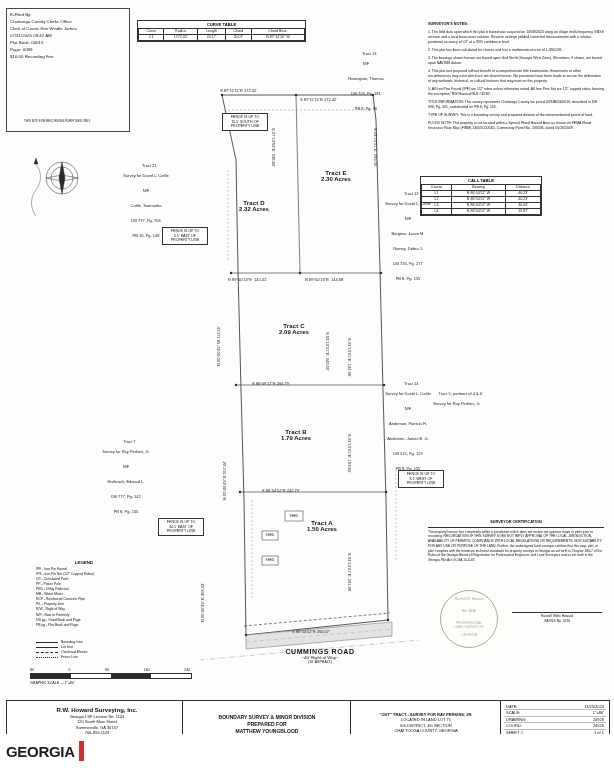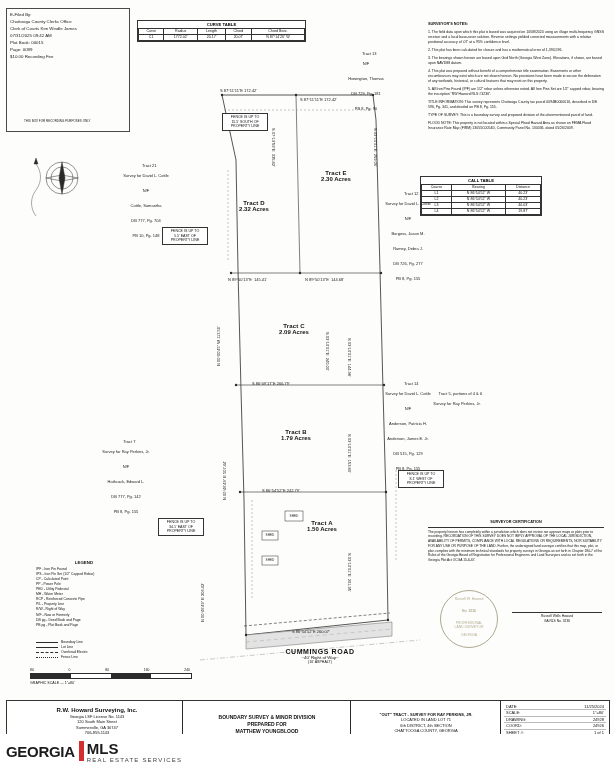--- a/index.html
+++ b/index.html
@@ -407,18 +407,14 @@
       <div style="display:flex;justify-content:space-between;padding:0 2px;">
           <span>SHEET #:</span>
           <span>1 of 1</span>
         </div>
     </div>
   </div>
 
   <div class="mls">
     <span class="mls-logo">GEORGIA</span>
     <span class="mls-bar"></span>
-    <div style="display:flex;flex-direction:column;justify-content:center;">
-      <span style="font-size:15px;font-weight:bold;color:#1b1b1b;">MLS</span>
-      <span class="mls-sub" style="margin-left:0;">REAL ESTATE SERVICES</span>
-    </div>
   </div>
 </div>
 
 </body></html>

